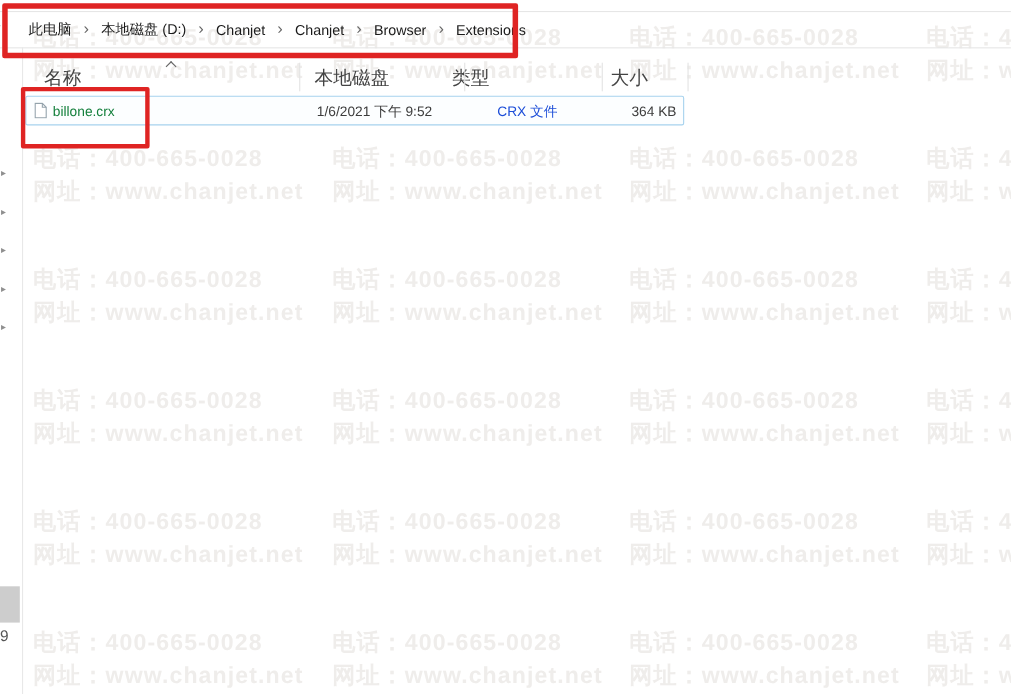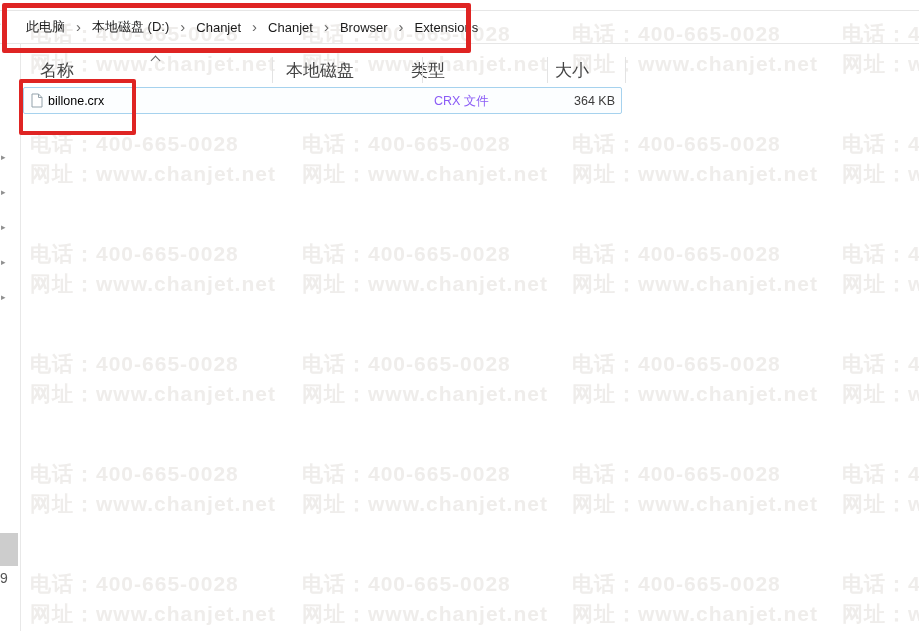--- a/index.html
+++ b/index.html
@@ -53,23 +53,23 @@
   
   #file-row {
     position: absolute; left: 23px; top: 87px; width: 599px; height: 27px;
     background: #fcfeff;
     border: 1px solid #a6d2ee;
     border-radius: 2px;
     z-index: 3;
     font-size: 12.5px;
   }
   .cell { position: absolute; top: 0; height: 25px; line-height: 26px; white-space: nowrap; }
-  #cell-name { left: 24px; color: #000000; }
+  #cell-name { left: 24px; color: #15803d; }
   #cell-date { left: 264px; color: #3c3c3c; }
-  #cell-type { left: 410px; color: #8b5cf6; }
+  #cell-type { left: 428px; color: #1d4ed8; }
   #cell-size { right: 6px; color: #3c3c3c; }
   #file-icon { position: absolute; left: 7px; top: 5px; width: 12px; height: 15px; }
   
   .rail-arrow {
     position: absolute; left: 1px; width: 12px; height: 12px;
     color: #8f8f8f; font-size: 9px; line-height: 12px; z-index: 3; text-align: left;
   }
   #rail-scroll-thumb {
     position: absolute; left: 0; top: 533px; width: 18px; height: 33px;
     background: #cdcdcd; z-index: 3;
@@ -166,20 +166,21 @@
   <span class="col-sep" style="left:547px"></span>
   <span class="col-sep" style="left:625px"></span>
 </div>
 
 <div id="file-row">
   <svg id="file-icon" viewBox="0 0 12 15">
     <path d="M1 1 h6.5 L11 4.5 V14 H1 Z" fill="#ffffff" stroke="#94a3ac" stroke-width="1"></path>
     <path d="M7.5 1 V4.5 H11" fill="none" stroke="#94a3ac" stroke-width="1"></path>
   </svg>
   <span class="cell" id="cell-name">billone.crx</span>
+  <span class="cell" id="cell-date">1/6/2021 下午 9:52</span>
   <span class="cell" id="cell-type">CRX 文件</span>
   <span class="cell" id="cell-size">364 KB</span>
 </div>
 
 <div id="rail-arrows">
     <span class="rail-arrow" style="top: 151px;">▸</span>
     <span class="rail-arrow" style="top: 186px;">▸</span>
     <span class="rail-arrow" style="top: 221px;">▸</span>
     <span class="rail-arrow" style="top: 256px;">▸</span>
     <span class="rail-arrow" style="top: 291px;">▸</span>

